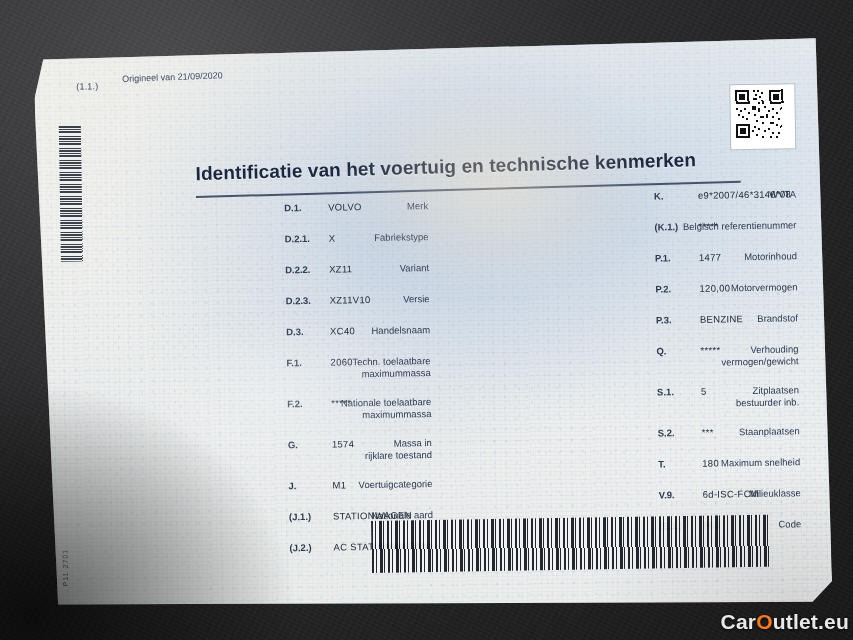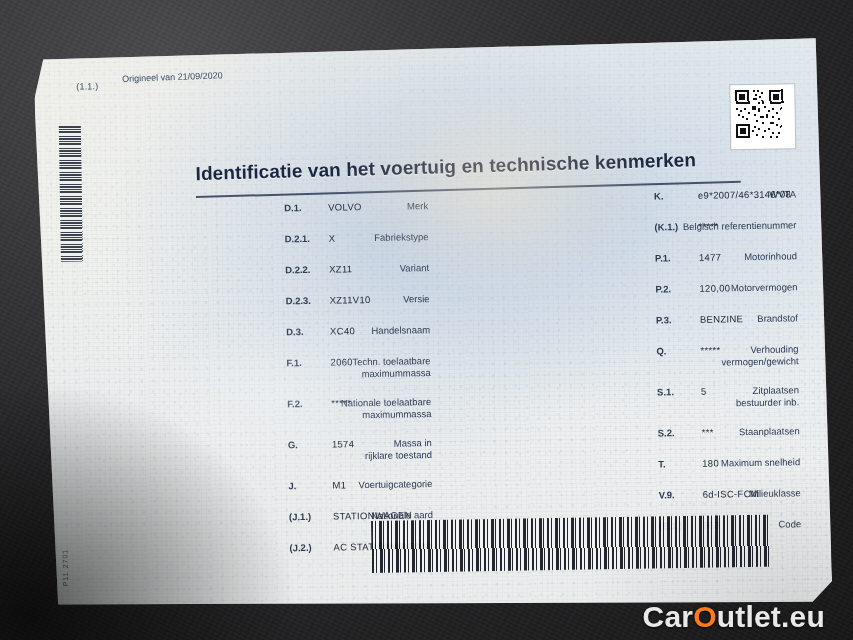--- a/index.html
+++ b/index.html
@@ -135,22 +135,22 @@
   .hbarcode{
     position:absolute;left:330px;bottom:38px;width:398px;height:52px;
     background:repeating-linear-gradient(90deg,
       #10151f 0 2px, #f2f3f2 2px 4px, #10151f 4px 5px, #f2f3f2 5px 8px,
       #10151f 8px 11px, #f2f3f2 11px 12px, #10151f 12px 13px, #f2f3f2 13px 16px);
     opacity:.92;
   }
 
   
   .wm{
-    position:absolute;right:28px;bottom:6px;
-    font-size:30px;font-weight:bold;color:#e9e9e9;
+    position:absolute;right:4px;bottom:6px;
+    font-size:21px;font-weight:bold;color:#e9e9e9;
     text-shadow:0 1px 3px rgba(0,0,0,.75);letter-spacing:.2px;
   }
   .wm .o{color:#ff7a18;}
 </style>
 </head>
 <body>
 
 <div id="stage">
 
   <div class="doc-wrap">

